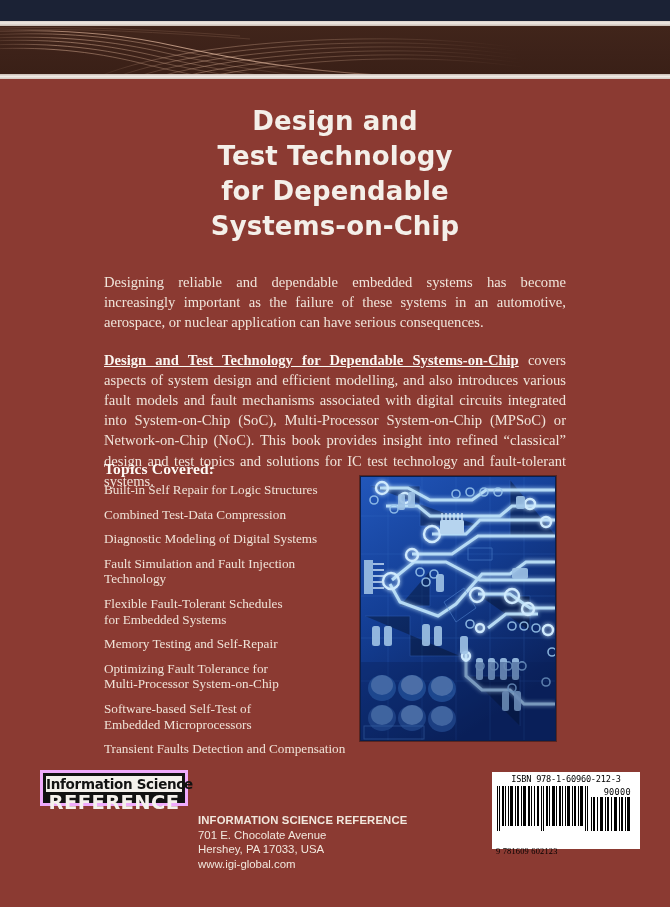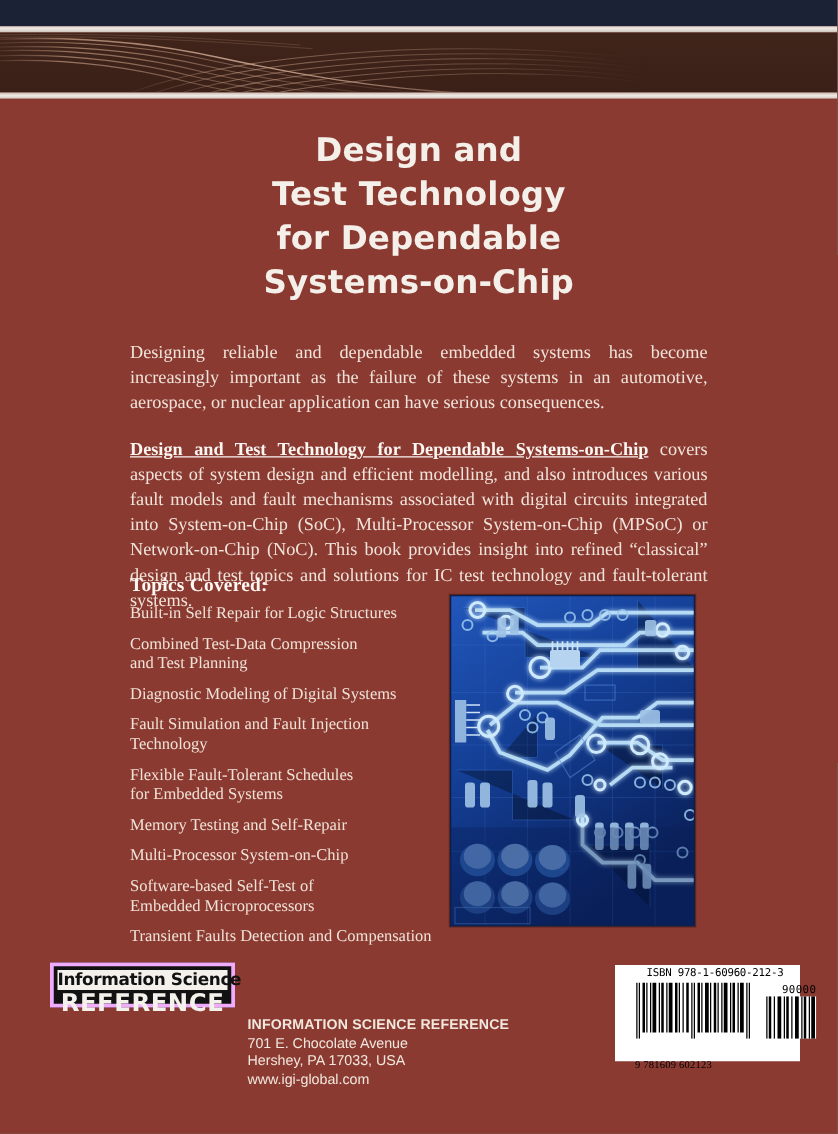--- a/index.html
+++ b/index.html
@@ -113,29 +113,29 @@
     font-family:"Liberation Sans", sans-serif;
     color:#f1e7dd;
     font-size:11.4px;line-height:14.6px;
   }
   .pub .pub-name{font-weight:bold;letter-spacing:.15px;font-size:11.3px;margin-top:42px;}
 
   
   .barcode{
     position:absolute;left:492px;top:772px;width:148px;height:77px;
     background:#ffffff;
-    padding:3px 4px 2px 16px;
+    padding:3px 4px 2px 4px;
     box-sizing:border-box;
   }
   .isbn-line{
     font-family:"DejaVu Sans Mono", monospace;
     font-size:8.6px;line-height:9.5px;color:#000;
     text-align:center;letter-spacing:-.2px;white-space:nowrap;
   }
-  .bars-row{display:flex;align-items:flex-end;gap:10px;margin-top:1px;}
+  .bars-row{display:flex;align-items:flex-end;gap:0;margin-top:1px;}
   .bars-main{height:45px;flex:0 0 94px;}
   .addon-wrap{flex:0 0 41px;}
   .addon-num{
     font-family:"DejaVu Sans Mono", monospace;
     font-size:8.6px;line-height:9px;text-align:right;color:#000;
     letter-spacing:.3px;
   }
   .bars-addon{height:34px;}
   .ean-line{
     font-family:Liberation Serif, serif;
@@ -209,36 +209,36 @@
     <p><b>Design and Test Technology for Dependable Systems-on-Chip</b><span> covers aspects of system design and efficient modelling, and also introduces various fault models and fault mechanisms associated with digital circuits integrated into System-on-Chip (SoC), Multi-Processor System-on-Chip (MPSoC) or Network-on-Chip (NoC). This book provides insight into refined “classical” design and test topics and solutions for IC test technology and fault-tolerant systems.</span></p>
   </div>
 
   <div class="topics">
     <div class="topics-head">Topics Covered:</div>
     <div class="topic">
         <span>Built-in Self Repair for Logic Structures</span>
       </div>
     <div class="topic">
         <span>Combined Test-Data Compression</span>
-        <span>and Test Planning</span>
       </div>
     <div class="topic">
         <span>Diagnostic Modeling of Digital Systems</span>
       </div>
     <div class="topic">
         <span>Fault Simulation and Fault Injection Technology</span>
       </div>
     <div class="topic">
         <span>Flexible Fault-Tolerant Schedules</span>
         <span>for Embedded Systems</span>
       </div>
     <div class="topic">
         <span>Memory Testing and Self-Repair</span>
       </div>
     <div class="topic">
+        <span>Optimizing Fault Tolerance for</span>
         <span>Multi-Processor System-on-Chip</span>
       </div>
     <div class="topic">
         <span>Software-based Self-Test of</span>
         <span>Embedded Microprocessors</span>
       </div>
     <div class="topic">
         <span>Transient Faults Detection and Compensation</span>
       </div>
   </div>

